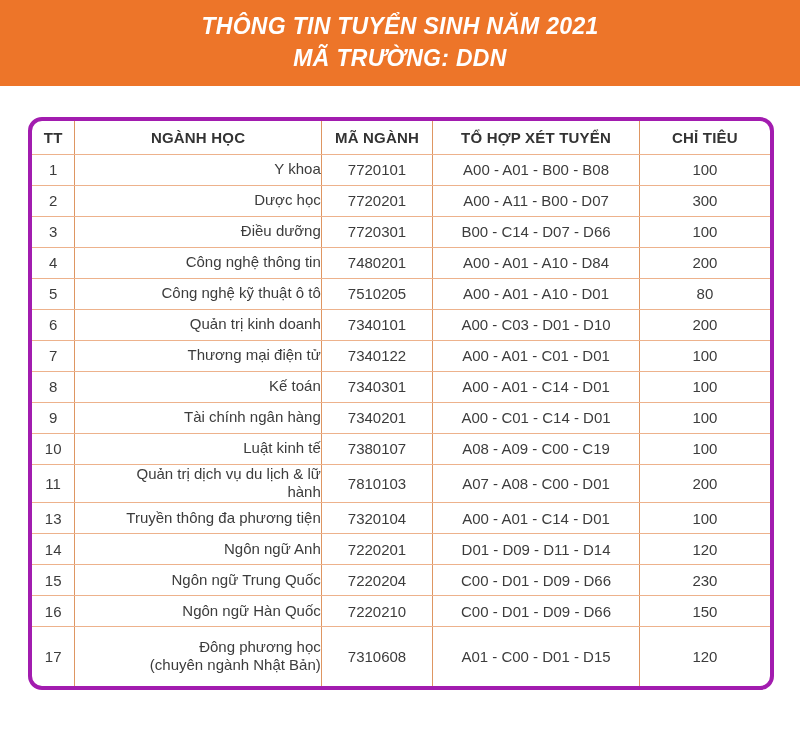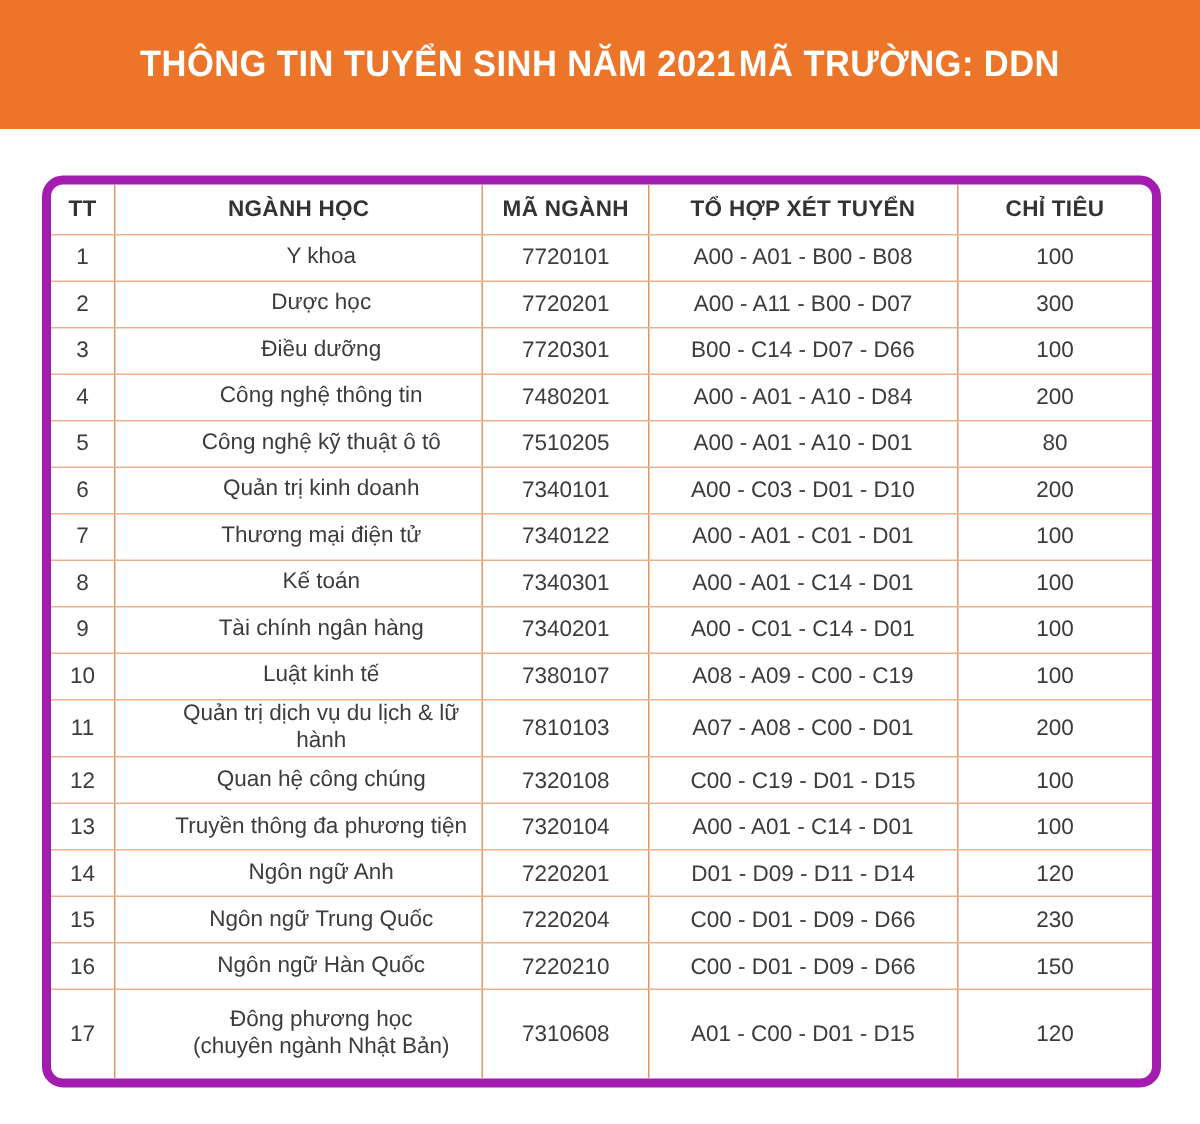--- a/index.html
+++ b/index.html
@@ -9,38 +9,39 @@
     font-family: "Liberation Sans", "DejaVu Sans", sans-serif;
   }
   body { height: 749px; overflow: hidden; }
 
   
   .banner {
     width: 800px;
     height: 86px;
     background: #ED7529;
     display: flex;
-    flex-direction: row;
+    flex-direction: column;
     justify-content: center;
     align-items: center;
     gap: 2px;
+    font-style: italic;
   }
   .banner-line {
     color: #ffffff;
     font-weight: bold;
     font-size: 23px;
     letter-spacing: 0.3px;
     line-height: 1.3;
     transform: scaleY(1.06);
   }
 
   
   .table-wrap {
     margin: 31px 26px 12px 28px;
-    border: 6px solid #a21caf;
+    border: 4px solid #a21caf;
     border-radius: 14px;
     overflow: hidden;
     background: #ffffff;
   }
   table {
     width: 100%;
     border-collapse: collapse;
     table-layout: fixed;
   }
   col.c-tt      { width: 5.8%;  }
@@ -62,21 +63,21 @@
 
   th {
     height: 33px;
     font-weight: bold;
     color: #333333;
     font-size: 15px;
     letter-spacing: 0.2px;
   }
   td { height: 31px; }
   td.cell-nganh {
-    text-align: center;
+    text-align: right;
     padding-left: 30px;
     white-space: pre-line;
     line-height: 1.25;
   }
   tr.tall td { height: 59px; }
 </style>
 </head>
 <body>
 
 <div class="banner">
@@ -174,27 +175,20 @@
     <td class="cell-chitieu">100</td>
   </tr>
         <tr>
     <td class="cell-tt">11</td>
     <td class="cell-nganh">Quản trị dịch vụ du lịch &amp; lữ hành</td>
     <td class="cell-ma">7810103</td>
     <td class="cell-tohop">A07 -  A08 - C00 - D01</td>
     <td class="cell-chitieu">200</td>
   </tr>
         <tr>
-    <td class="cell-tt">12</td>
-    <td class="cell-nganh">Quan hệ công chúng</td>
-    <td class="cell-ma">7320108</td>
-    <td class="cell-tohop">C00 - C19 - D01 - D15</td>
-    <td class="cell-chitieu">100</td>
-  </tr>
-        <tr>
     <td class="cell-tt">13</td>
     <td class="cell-nganh">Truyền thông đa phương tiện</td>
     <td class="cell-ma">7320104</td>
     <td class="cell-tohop">A00 - A01 - C14 - D01</td>
     <td class="cell-chitieu">100</td>
   </tr>
         <tr>
     <td class="cell-tt">14</td>
     <td class="cell-nganh">Ngôn ngữ Anh</td>
     <td class="cell-ma">7220201</td>

